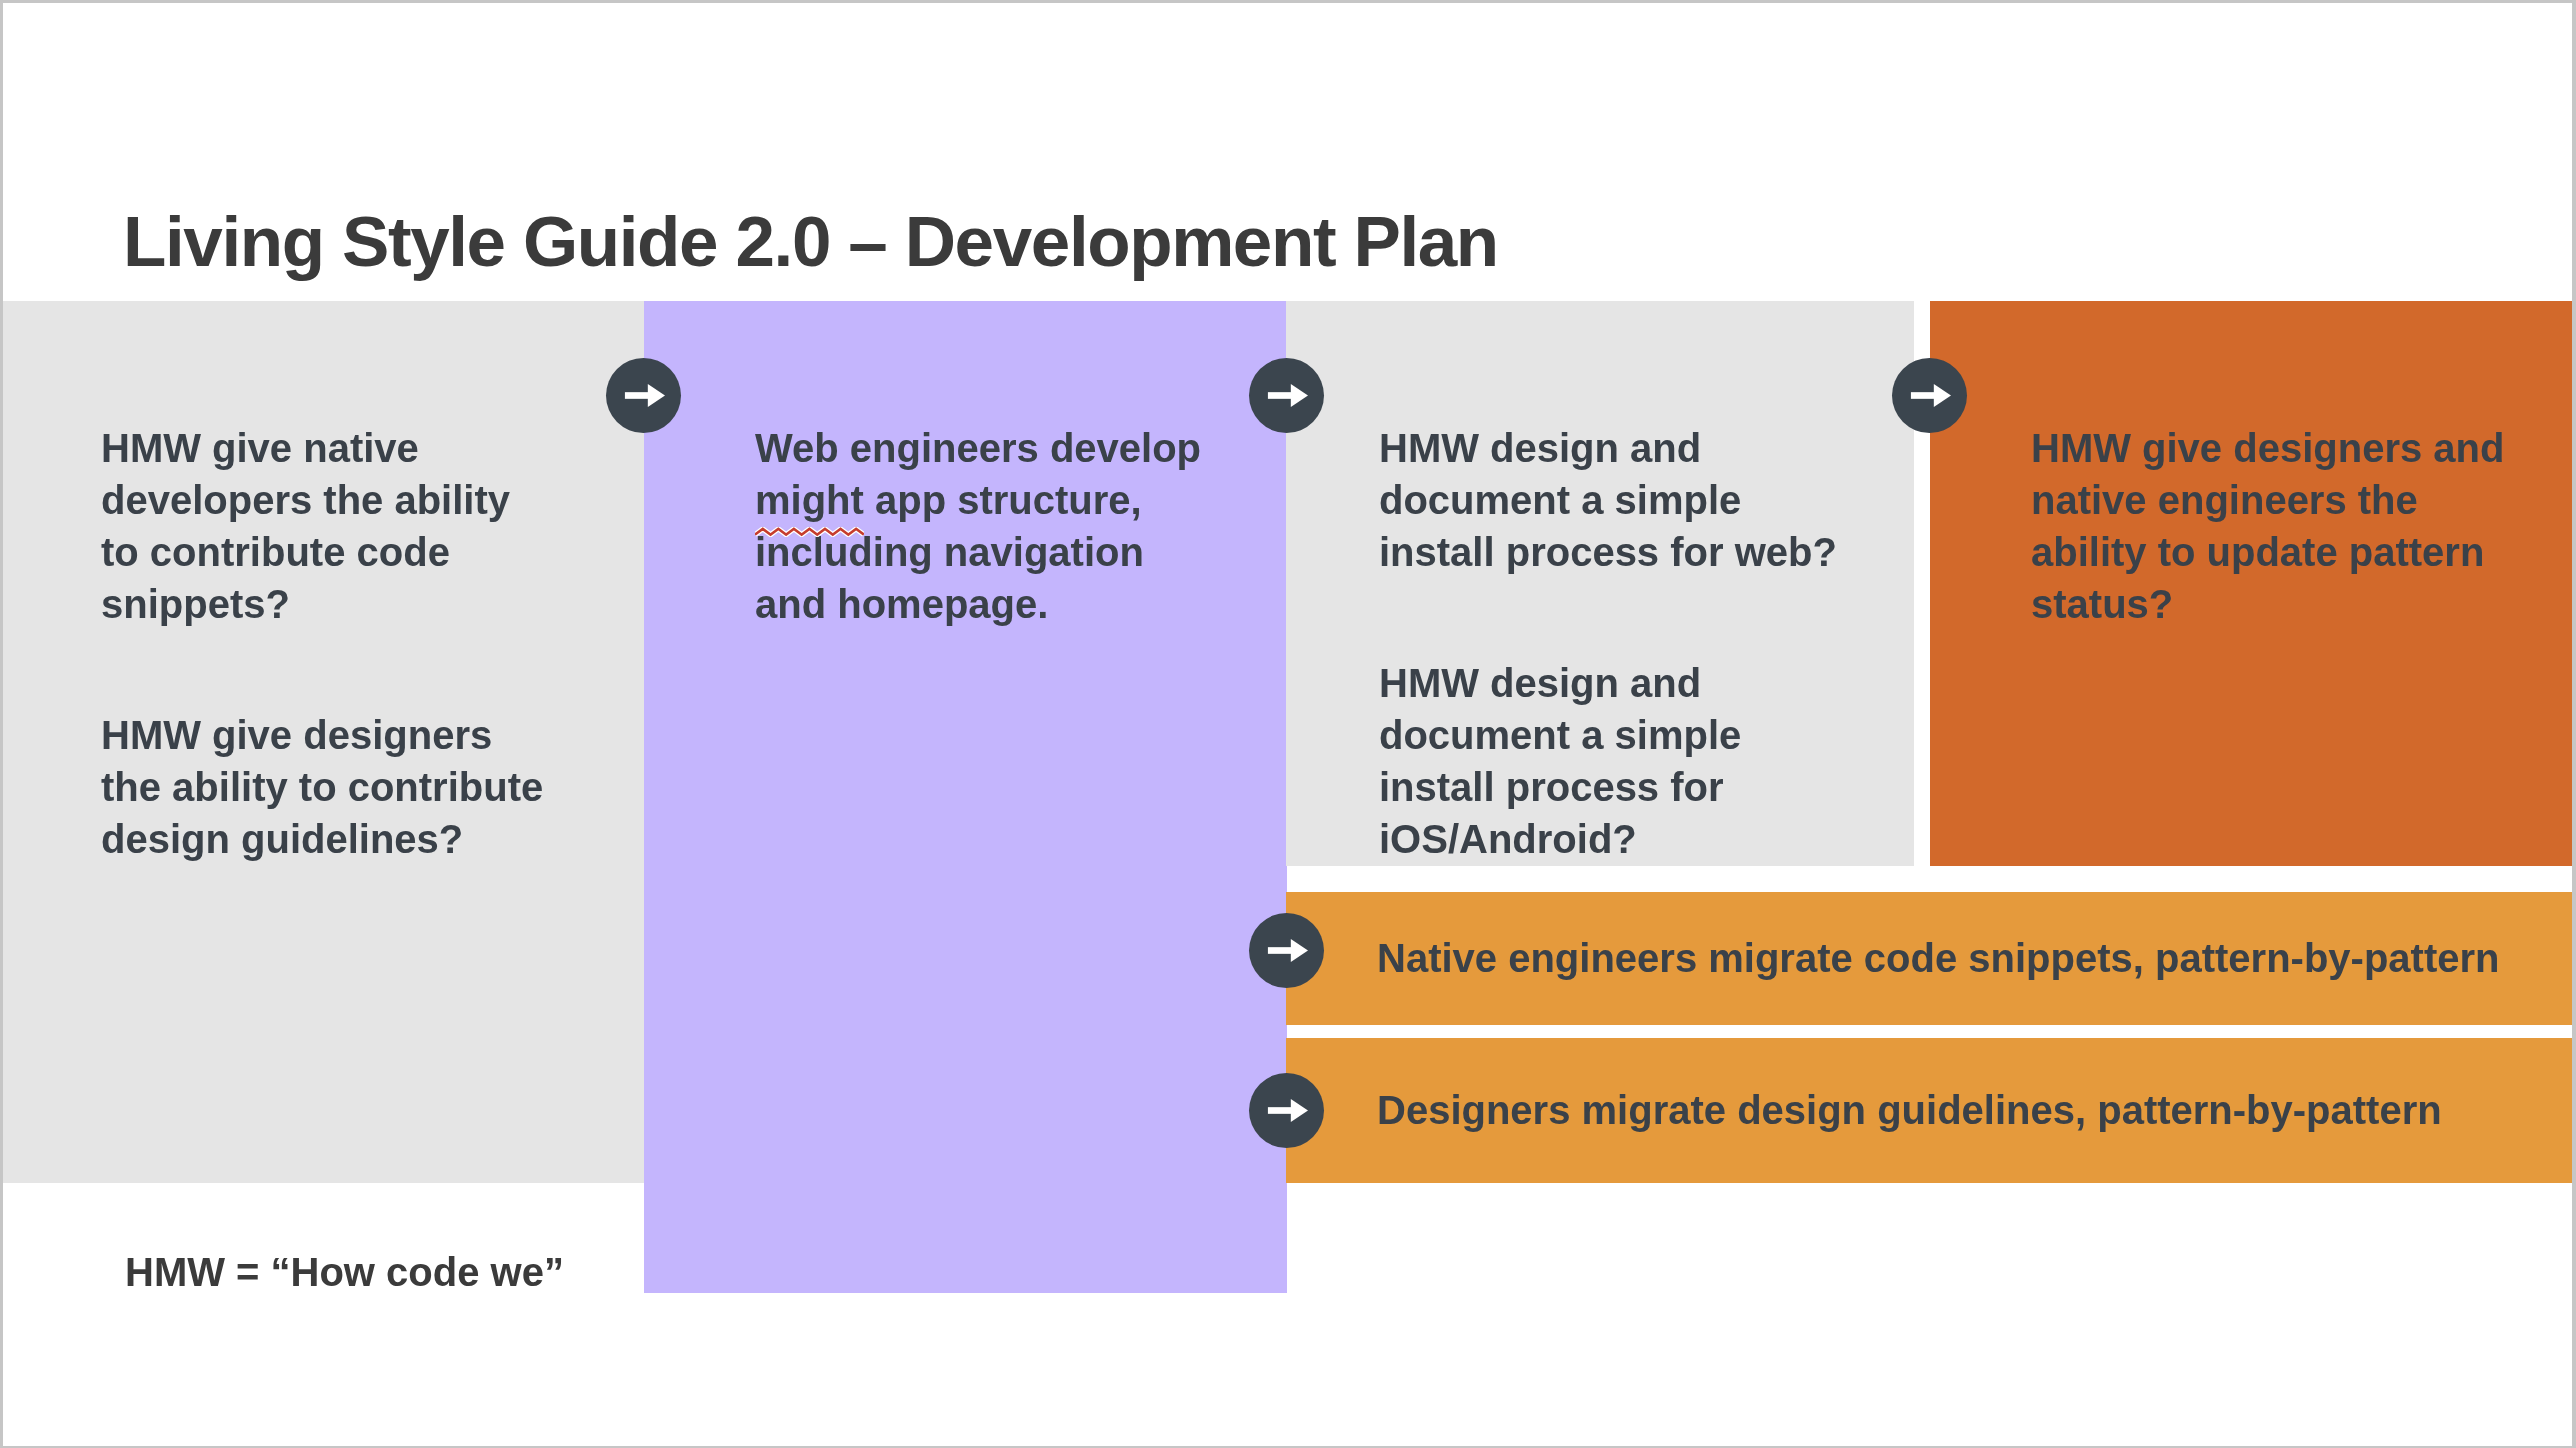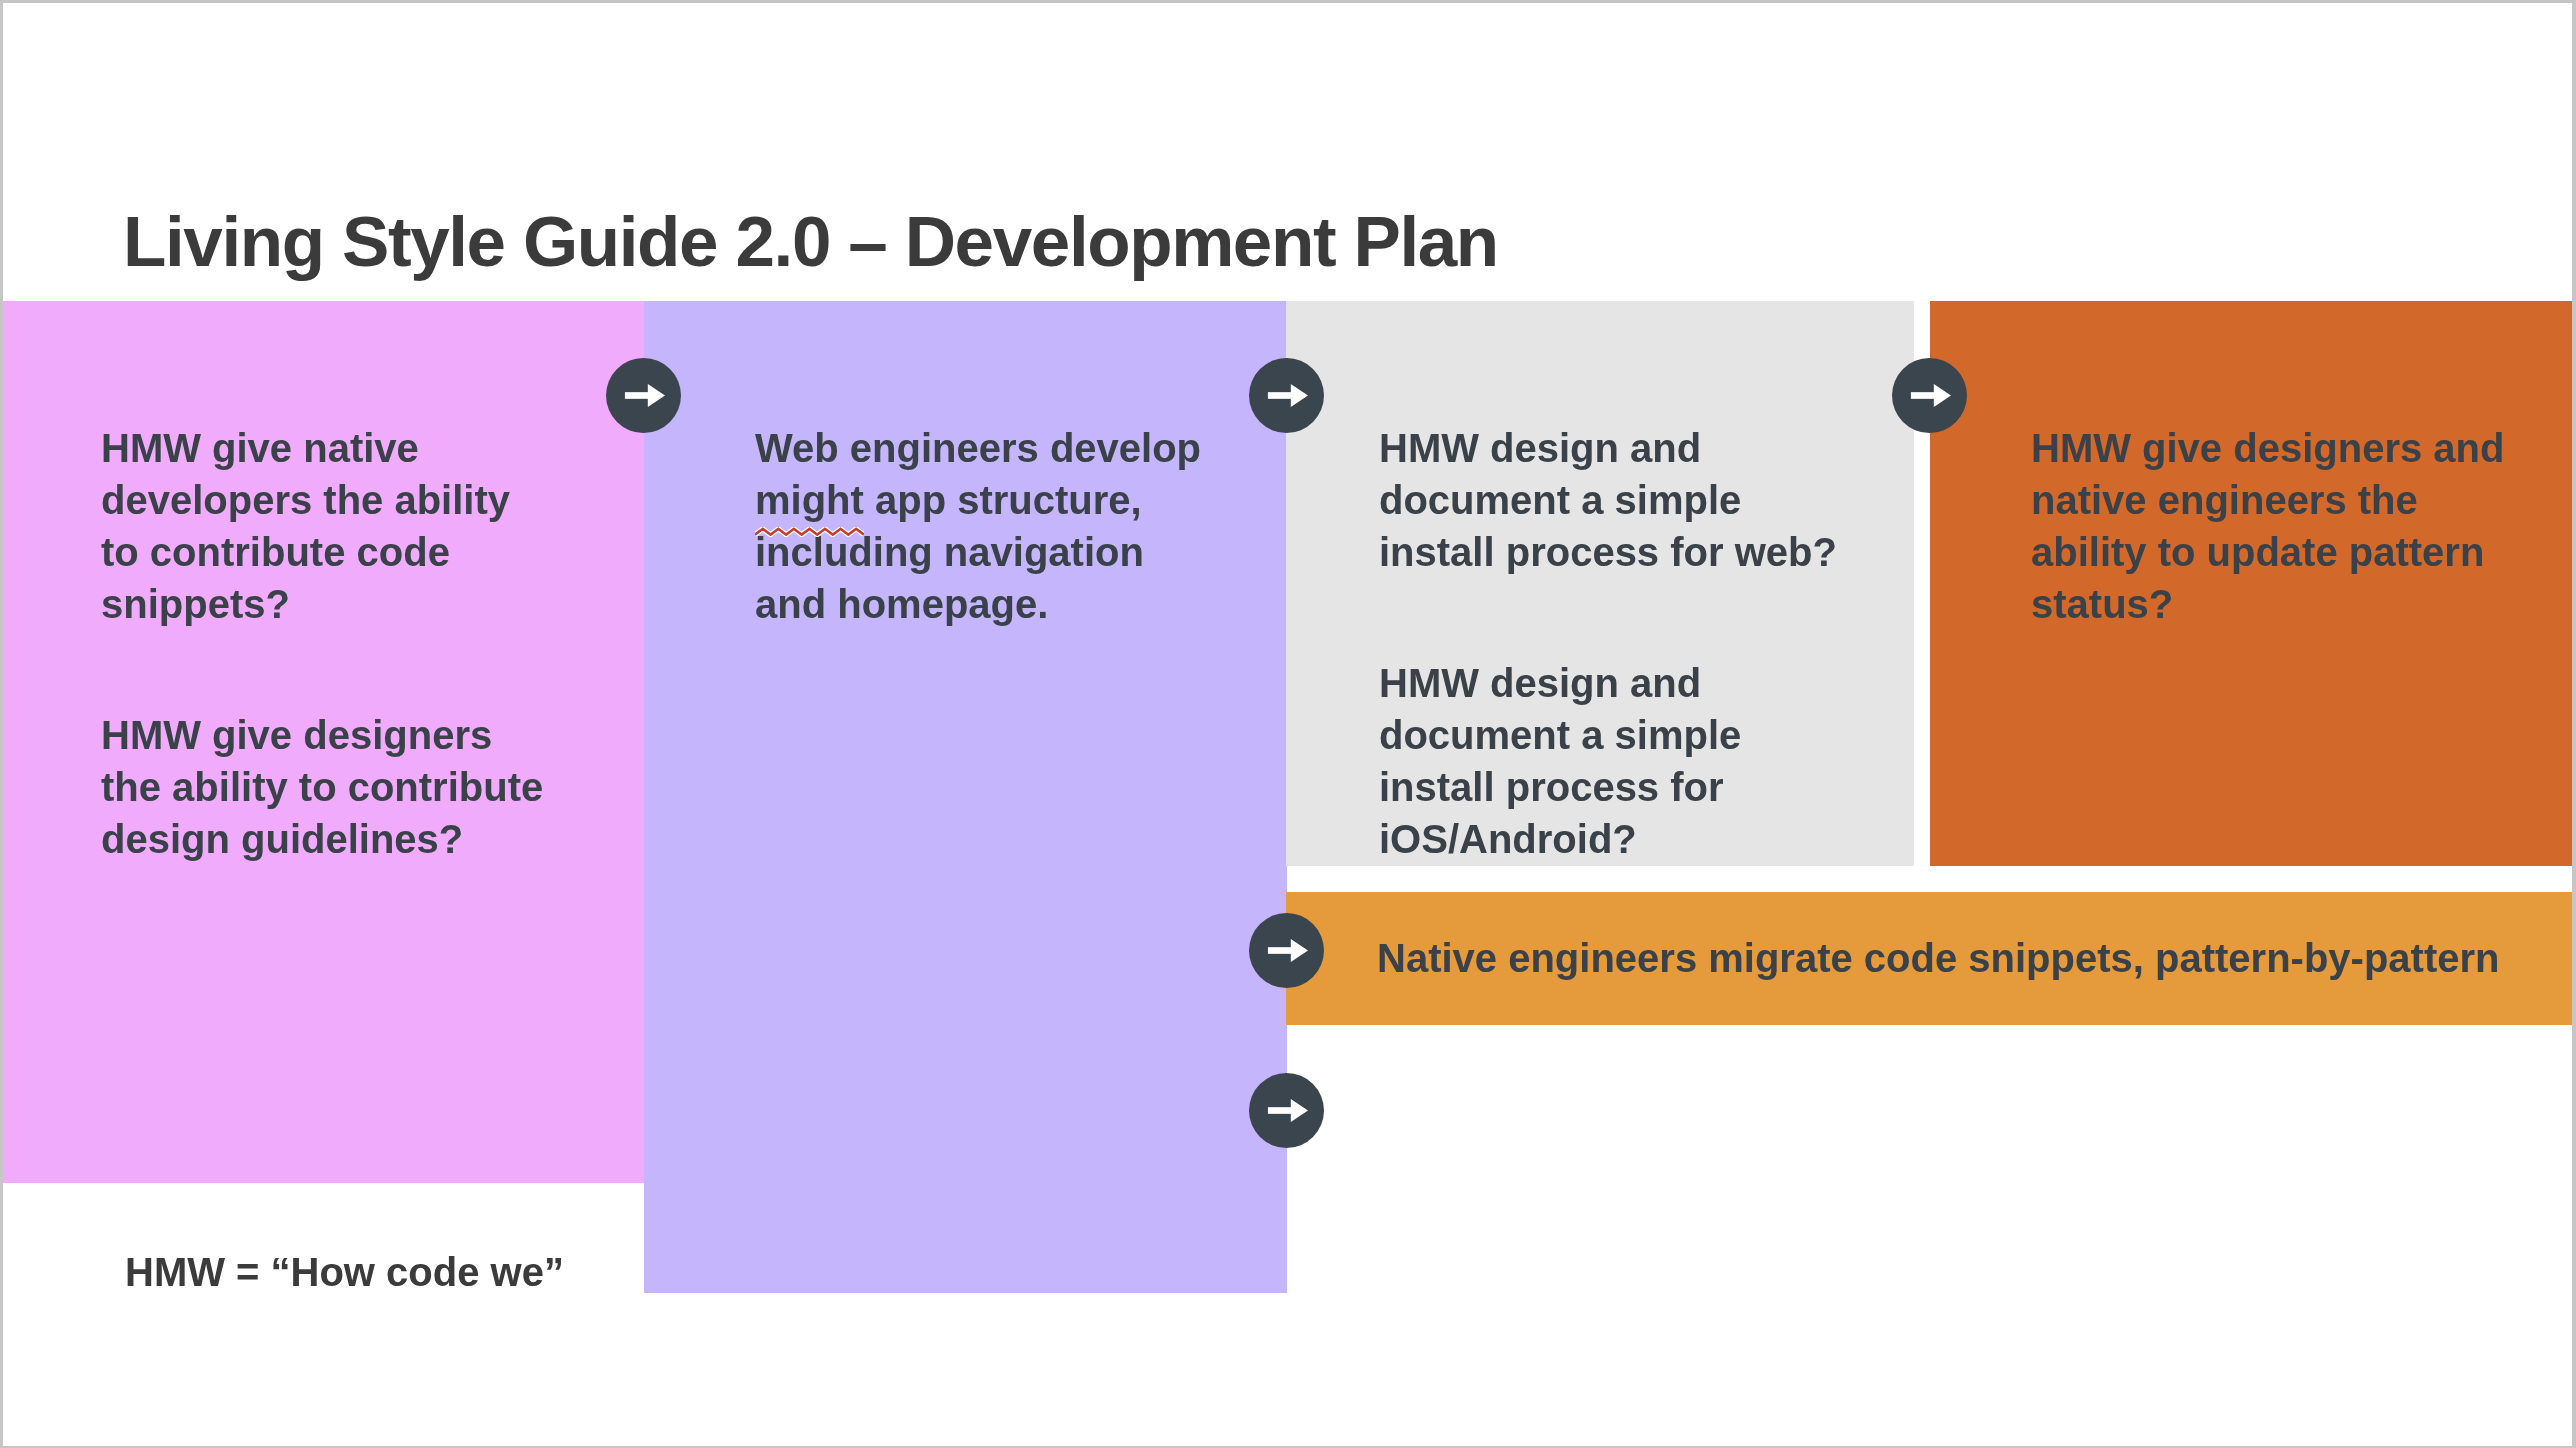--- a/index.html
+++ b/index.html
@@ -17,21 +17,21 @@
   .edge.right{left:2572px;top:0;width:3.9px;height:1449px;}
   .edge.bottom{left:0;top:1446px;width:2576px;height:2.9px;}
 
   .title{
     position:absolute;left:123px;top:141px;
     font-size:71px;line-height:106px;font-weight:800;
     letter-spacing:-1.4px;color:#3b3b3b;white-space:nowrap;
   }
 
   .block{position:absolute;}
-  .col1{left:0;top:301px;width:644px;height:882px;background:#f0abfc;}
+  .col1{left:0;top:301px;width:644px;height:882px;background:#e5e5e5;}
   .col2{left:644px;top:301px;width:643px;height:992px;background:#c4b5fd;}
   .col3{left:1286px;top:301px;width:628px;height:565px;background:#e5e5e5;}
   .col4{left:1930px;top:301px;width:643px;height:565px;background:#d2692b;}
   .row1{left:1286px;top:892px;width:1286px;height:133px;background:#e59a3c;display:flex;align-items:center;}
   .row2{left:1286px;top:1038px;width:1286px;height:145px;background:#e59a3c;display:flex;align-items:center;}
 
   .coltext{
     padding:69px 58px 0 101px;
     font-size:40px;line-height:52px;font-weight:600;
     color:#3a4149;white-space:pre-line;
@@ -123,20 +123,23 @@
       <p>HMW give designers and
 native engineers the
 ability to update pattern
 status?</p>
     </div>
   </div>
 
   <div class="block row1">
     <div class="rowlabel">Native engineers migrate code snippets, pattern-by-pattern</div>
   </div>
+  <div class="block row2">
+    <div class="rowlabel">Designers migrate design guidelines, pattern-by-pattern</div>
+  </div>
 
   <div class="badge a1">
     <svg viewBox="0 0 44 32" aria-hidden="true">
         <line x1="2" y1="16" x2="30" y2="16" stroke="#ffffff" stroke-width="7"></line>
         <polygon points="26,4 44,16 26,28" fill="#ffffff"></polygon>
       </svg>
   </div>
   <div class="badge a2">
     <svg viewBox="0 0 44 32" aria-hidden="true">
         <line x1="2" y1="16" x2="30" y2="16" stroke="#ffffff" stroke-width="7"></line>

